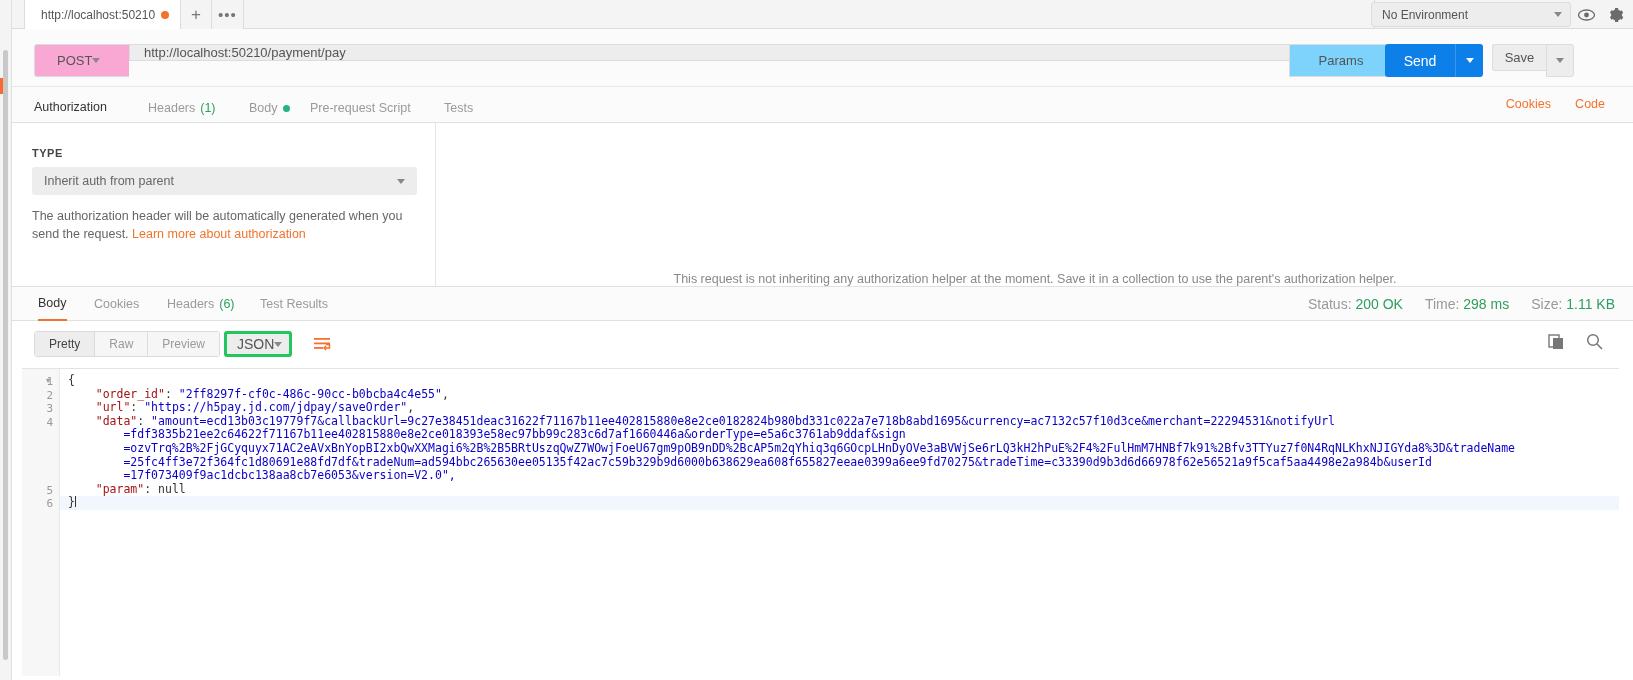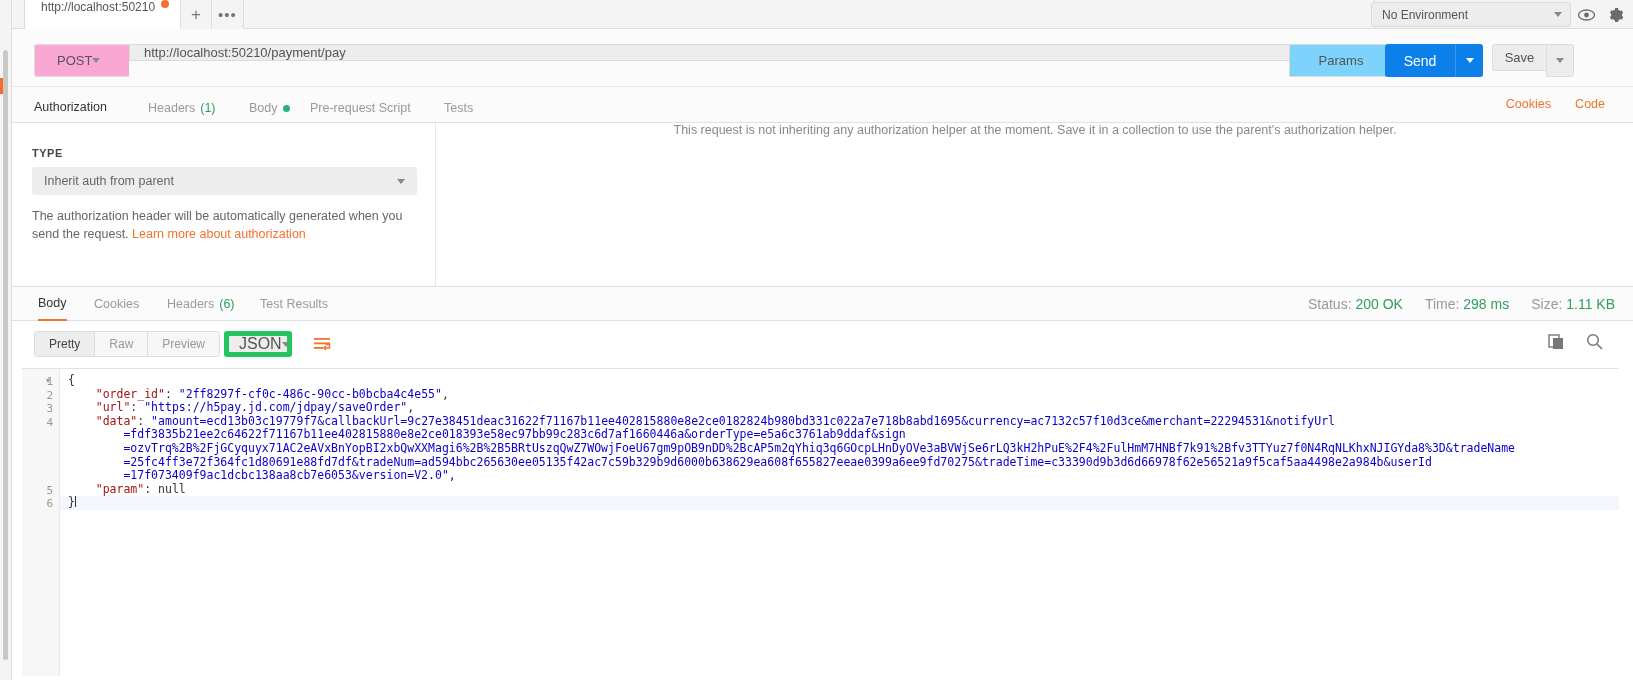--- a/index.html
+++ b/index.html
@@ -27,21 +27,21 @@
   }
 
   
   .tabbar {
     position:absolute; left:12px; top:0; right:0; height:29px;
     background:#f4f4f4; border-bottom:1px solid #dcdcdc;
   }
   .tab {
     position:absolute; left:12px; top:0; height:29px;
     background:#ffffff; border:1px solid #dcdcdc; border-top:none; border-bottom:none;
-    padding:0 14px 0 16px; display:flex; gap:6px;
+    padding:0 14px 0 16px; display:flex; align-items:center; gap:6px;
     font-size:12px; color:#555; white-space:nowrap;
   }
   .tab .dot { width:8px; height:8px; border-radius:50%; background:#f3722c; display:inline-block; }
   .tab-add, .tab-more {
     position:absolute; top:0; height:29px; width:32px;
     display:flex; align-items:center; justify-content:center;
     border-right:1px solid #dcdcdc;
     color:#777; font-size:17px; background:#f4f4f4;
   }
   .tab-add { left:168px; border-left:1px solid #dcdcdc;}
@@ -128,21 +128,21 @@
     background:#ededed; border-radius:3px; display:flex; align-items:center;
     justify-content:space-between; padding:0 12px 0 12px; font-size:12.5px; color:#666;
   }
   .auth-desc {
     position:absolute; left:20px; top:84px; width:390px;
     font-size:12.5px; color:#666; line-height:1.45;
   }
   .auth-desc a { color:#f3722c; text-decoration:none;}
   .auth-right {
     position:absolute; left:437px; top:123px; right:0; height:163px; background:#fff;
-    display:flex; align-items:flex-start; justify-content:center;
+    display:flex; align-items:flex-end; justify-content:center;
   }
   .auth-right span { font-size:12.5px; color:#888; }
   .pane-sep { position:absolute; left:12px; top:286px; right:0; height:1px; background:#e0e0e0;}
 
   
   .restabs {
     position:absolute; left:12px; top:287px; right:0; height:34px;
     background:#fbfbfb; border-bottom:1px solid #e0e0e0;
   }
   .st { position:absolute; top:0; height:34px; display:flex; align-items:center; gap:5px; font-size:12.5px; color:#9a9a9a;}
@@ -156,23 +156,23 @@
   .seg {
     position:absolute; left:22px; top:10px; height:26px;
     display:flex; border:1px solid #dcdcdc; border-radius:3px; overflow:hidden;
     font-size:12px;
   }
   .seg div { padding:0 14px; display:flex;align-items:center; color:#9a9a9a; background:#f6f6f6; border-right:1px solid #dcdcdc;}
   .seg div:last-child{border-right:none;}
   .seg div.on { color:#444; background:#ededed;}
   .json-sel {
     position:absolute; left:212px; top:10px; width:68px; height:26px;
-    background:#ededed; border:5px solid #22c55e; border-radius:3px;
+    background:#ededed; border:3px solid #22c55e; border-radius:3px;
     display:flex; align-items:center; justify-content:space-between; padding:0 7px 0 10px;
-    font-size:16px; color:#555;
+    font-size:14px; color:#555;
   }
   .wrap-btn { position:absolute; left:296px; top:10px; width:28px; height:26px; display:flex;align-items:center;justify-content:center;}
   .copy-btn { position:absolute; right:68px; top:13px; }
   .search-btn { position:absolute; right:30px; top:12px; }
 
   
   .codewrap {
     position:absolute; left:22px; top:368px; right:14px; bottom:4px;
     border-top:1px solid #e3e3e3; background:#fff; overflow:hidden;
   }

